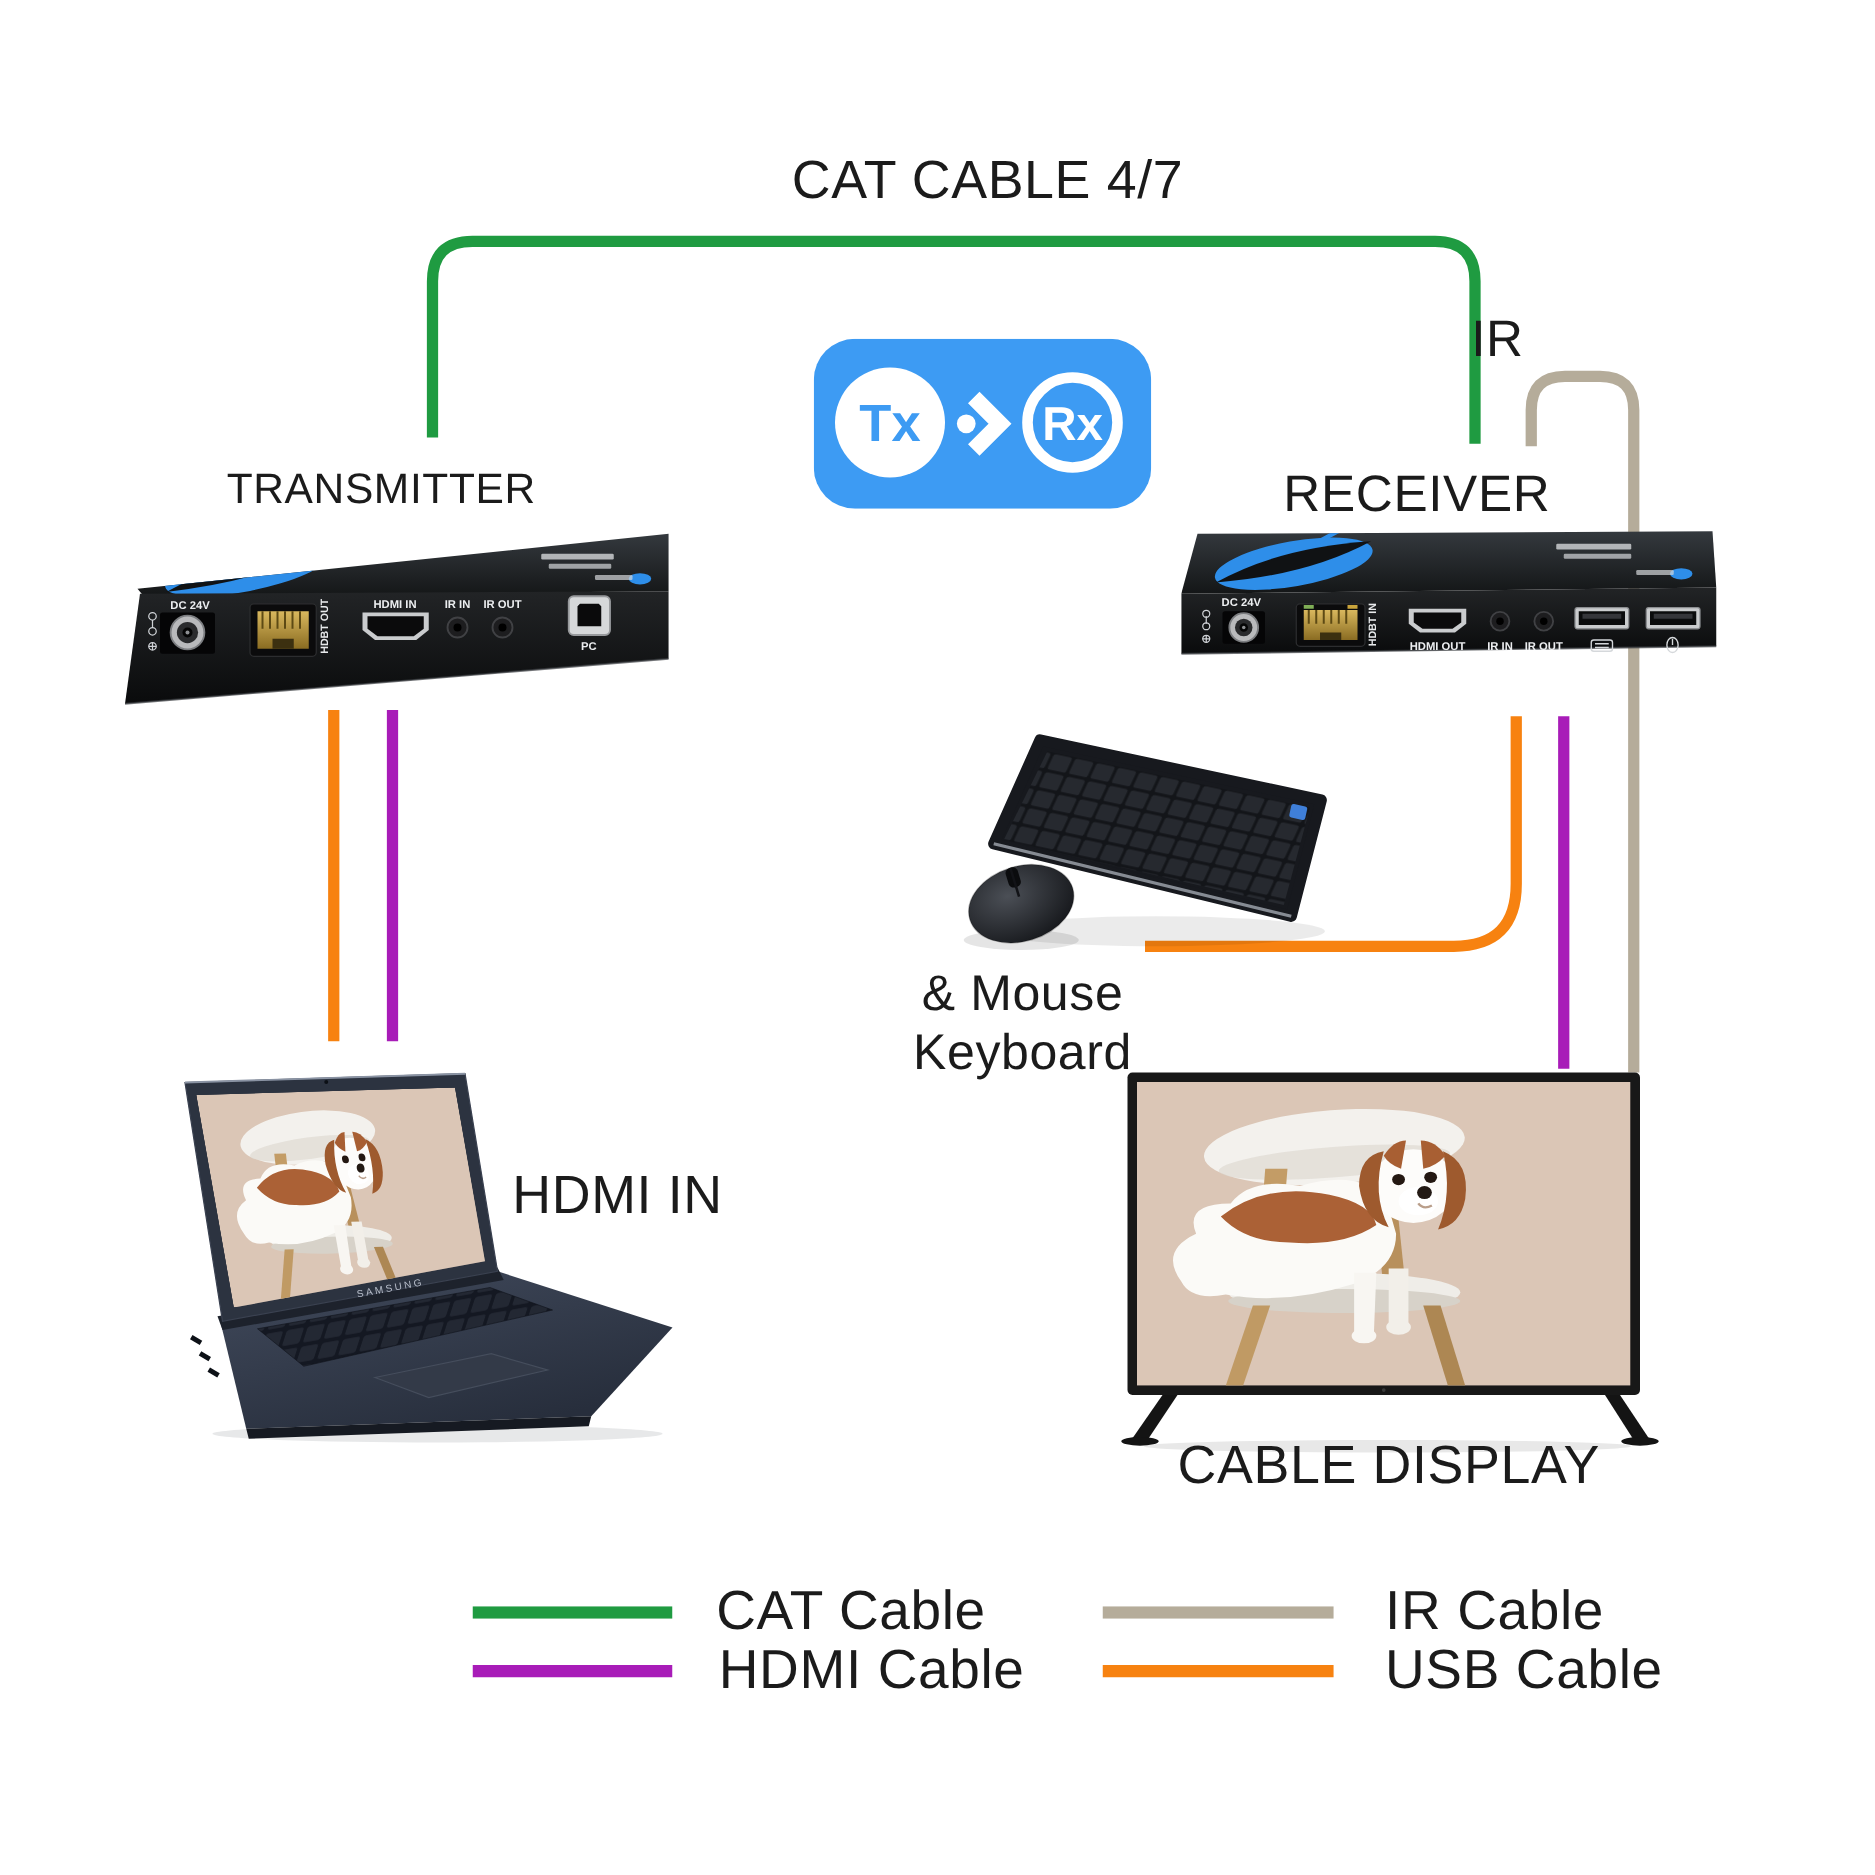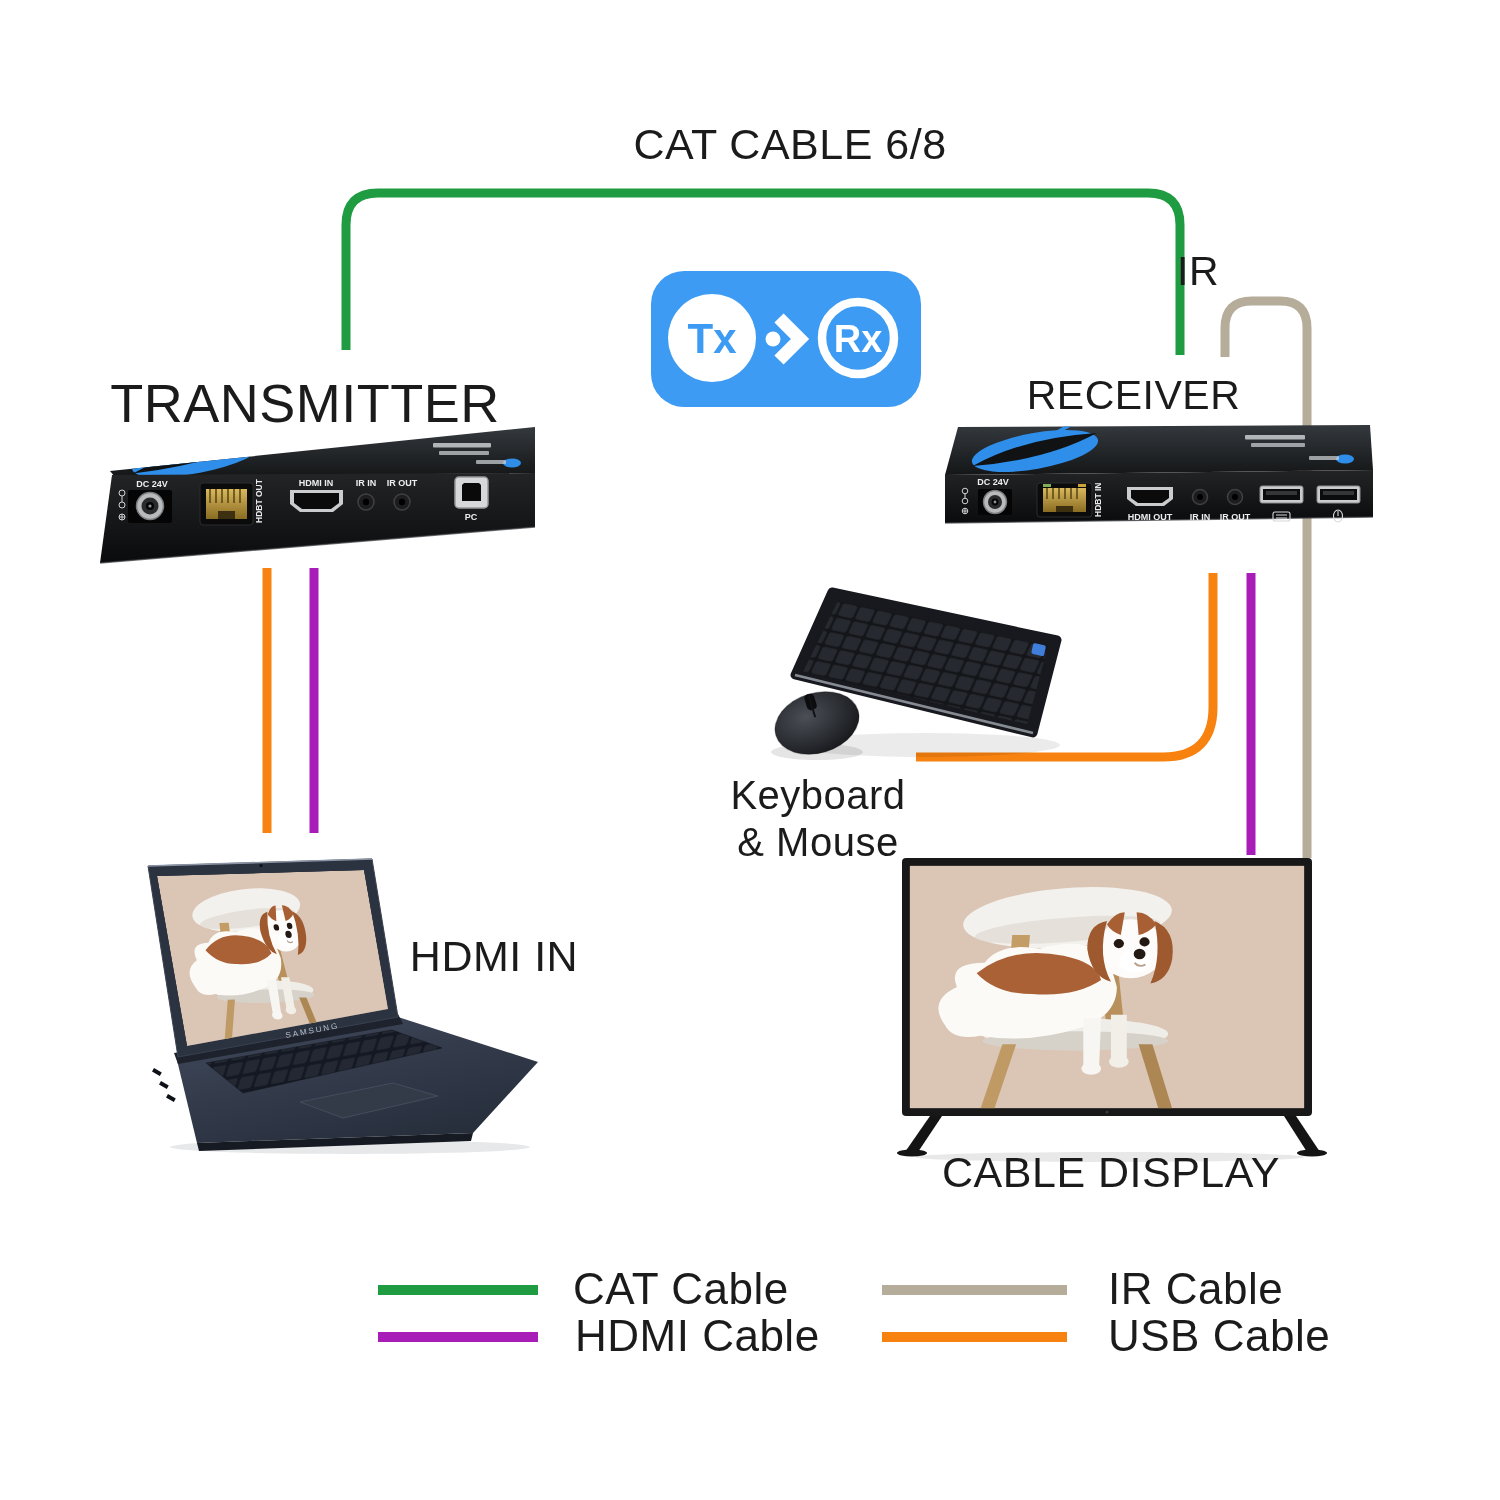--- a/index.html
+++ b/index.html
@@ -62,23 +62,23 @@
 
   <svg id="cables" width="1500" height="1500" viewBox="0 0 1500 1500">
     <path d="M346 350 L346 225 Q346 193 378 193 L1148 193 Q1180 193 1180 225 L1180 355" fill="none" stroke-width="9" stroke="#1f9b41"></path>
     <path d="M1225 357 L1225 328 Q1225 301 1252 301 L1280 301 Q1307 301 1307 328 L1307 858" fill="none" stroke-width="9" stroke="#b5ac9a"></path>
     <path d="M267 568 L267 833" fill="none" stroke-width="9" stroke="#f78210"></path>
     <path d="M314 568 L314 833" fill="none" stroke-width="9" stroke="#a81cb8"></path>
     <path d="M1213 573 L1213 707 Q1213 757 1163 757 L916 757" fill="none" stroke-width="9" stroke="#f78210"></path>
     <path d="M1251 573 L1251 855" fill="none" stroke-width="9" stroke="#a81cb8"></path>
   </svg>
 
-  <div class="lbl center toplabel" style="left:560px;top:120px;width:460px;font-size:43px;">CAT CABLE 6/8</div>
+  <div class="lbl center toplabel" style="left:560px;top:120px;width:460px;font-size:43px;">CAT CABLE 4/7</div>
   <div class="lbl center toplabel" style="left:1148px;top:248px;width:100px;font-size:41px;">IR</div>
-  <div class="lbl center toplabel" style="left:95px;top:372px;width:420px;font-size:54px;">TRANSMITTER</div>
+  <div class="lbl center toplabel" style="left:95px;top:372px;width:420px;font-size:34px;">TRANSMITTER</div>
   <div class="lbl center toplabel" style="left:941px;top:372px;width:385px;font-size:41px;">RECEIVER</div>
 
   <svg class="abs toplabel" style="left:651px;top:271px;" width="270" height="136" viewBox="0 0 270 136">
     <rect width="270" height="136" rx="33" fill="#3d9bf3"></rect>
     <circle cx="61" cy="67" r="44" fill="#ffffff"></circle>
     <text x="61" y="82" text-anchor="middle" font-size="42" font-weight="700" fill="#3d9bf3">Tx</text>
     <circle cx="122" cy="68" r="7.5" fill="#ffffff"></circle>
     <path d="M128 47 L149 68 L128 89" stroke="#ffffff" stroke-width="13" fill="none" stroke-linejoin="miter"></path>
     <circle cx="207" cy="67" r="36" stroke="#ffffff" stroke-width="8.5" fill="none"></circle>
     <text x="207" y="81" text-anchor="middle" font-size="38" font-weight="700" fill="#ffffff">Rx</text>
@@ -283,22 +283,22 @@
     </g>
     <ellipse cx="77" cy="172" rx="46" ry="8" fill="rgba(0,0,0,0.10)"></ellipse>
     <g transform="translate(77,143) rotate(-17)">
       <ellipse rx="43" ry="30" fill="url(#mouseGrad)"></ellipse>
       <rect x="-5" y="-30" width="10" height="16" rx="4" fill="#0b0c0e"></rect>
       <path d="M0 -30 L0 -6" stroke="#121317" stroke-width="2"></path>
       <ellipse rx="43" ry="30" fill="none" stroke="#000000" opacity="0.25"></ellipse>
     </g>
   </svg>
   <div class="lbl center toplabel" style="left:698px;top:772px;width:240px;font-size:40px;line-height:1.18;">
+    <div>&amp; Mouse</div>
     <div>Keyboard</div>
-    <div>&amp; Mouse</div>
   </div>
 
   <svg class="abs art" style="left:140px;top:850px;" width="420" height="305" viewBox="0 0 420 305">
     <defs>
       <linearGradient id="lapBase" x1="0" y1="0" x2="0.6" y2="1">
         <stop offset="0" stop-color="#414a5c"></stop>
           <stop offset="1" stop-color="#272e3c"></stop>
       </linearGradient>
       <pattern id="lapKeys" width="17" height="15" patternUnits="userSpaceOnUse" patternTransform="rotate(-10) skewX(-28)">
         <rect width="17" height="15" fill="#141822"></rect>

